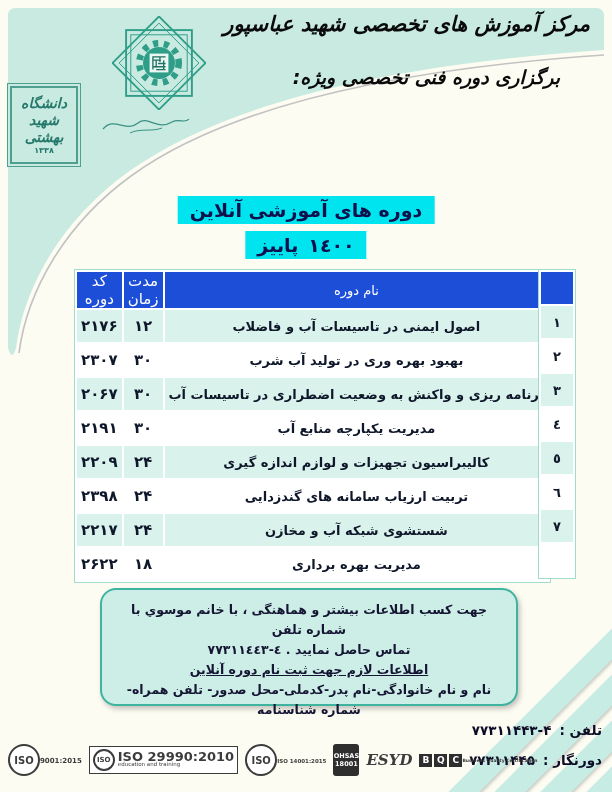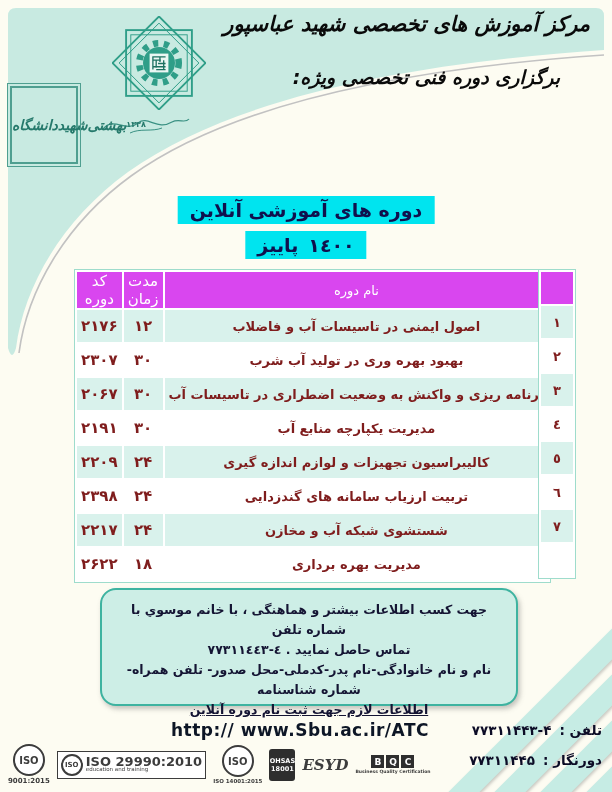--- a/index.html
+++ b/index.html
@@ -23,31 +23,31 @@
   .hl{position:absolute;left:50%;transform:translateX(-50%);background:#00e4ef;color:#10104d;
       font-weight:bold;padding:3px 12px;white-space:nowrap;}
   .hl1{top:196px;font-size:19px;direction:rtl;}
   .hl2{top:231px;font-size:19px;display:flex;gap:10px;align-items:center;}
   .num-ltr{direction:ltr;unicode-bidi:bidi-override;}
 
   
   .emblem{position:absolute;left:112px;top:16px;}
   .signature{position:absolute;left:100px;top:112px;}
   .stamp{position:absolute;left:10px;top:86px;width:64px;height:74px;border:2px solid #4f9f90;
-         outline:1px solid #4f9f90;outline-offset:2px;display:flex;
-         align-items:center;justify-content:space-between;color:#25796b;font-weight:bold;line-height:17px;
+         outline:1px solid #4f9f90;outline-offset:2px;display:flex;flex-direction:column;
+         align-items:center;justify-content:center;color:#25796b;font-weight:bold;line-height:17px;
          font-size:14px;font-style:italic;}
   .stamp .yr{font-size:8px;line-height:10px;font-style:normal;}
 
   
   table{border-collapse:separate;border-spacing:2px;background:#fff;box-shadow:0 0 0 1px #9edccc;}
   .courses{position:absolute;left:75px;top:270px;width:460px;direction:rtl;}
   .numcol{position:absolute;left:539px;top:270px;width:36px;}
-  th{background:#d946ef;color:#fff;font-weight:400;font-size:14px;height:32px;padding:0 4px;}
-  td{height:32px;text-align:center;color:#7f1d1d;font-weight:bold;padding:0 4px;
+  th{background:#1d4ed8;color:#fff;font-weight:400;font-size:14px;height:32px;padding:0 4px;}
+  td{height:32px;text-align:center;color:#0f172a;font-weight:bold;padding:0 4px;
      white-space:nowrap;overflow:hidden;}
   tbody tr:nth-child(odd) td{background:#d9f2ec;}
   tbody tr:nth-child(even) td{background:#fff;}
   .c-name{width:auto;font-size:13px;}
   .c-dur{width:52px;font-size:15px;}
   .c-code{width:62px;font-size:15px;letter-spacing:1px;}
   .numcol th{height:32px;} .numcol td{font-size:13px;}
 
   
   .infobox{position:absolute;left:100px;top:588px;width:390px;height:94px;border-radius:16px;
@@ -58,21 +58,21 @@
   .il.underline{text-decoration:underline;}
 
   
   .url{position:absolute;left:140px;top:720px;width:320px;text-align:center;font-weight:bold;
        font-size:17px;color:#0d1626;letter-spacing:.5px;z-index:3;}
   .contact{position:absolute;right:10px;top:722px;width:160px;direction:rtl;color:#0c0c26;
            font-weight:bold;font-size:13.5px;z-index:3;}
   .contact .cl{margin-bottom:14px;display:flex;gap:8px;justify-content:flex-start;}
 
   .certs{position:absolute;left:8px;top:744px;display:flex;align-items:center;gap:7px;z-index:3;color:#3c3c3c;}
-  .badge{display:flex;flex-direction:column;align-items:center;}
+  .badge{display:flex;align-items:center;}
   .iso-circ{width:28px;height:28px;border:2.5px solid #3c3c3c;border-radius:50%;display:flex;
             align-items:center;justify-content:center;font-weight:bold;font-size:10px;background:#fff;}
   .cap{font-size:7px;font-weight:bold;margin-top:1px;}
   .cap-sm{font-size:5.5px;font-weight:bold;margin-top:1px;}
   .box29990{display:flex;align-items:center;border:1px solid #3c3c3c;padding:2px 3px;gap:3px;background:#fff;}
   .iso-circ.sm{width:18px;height:18px;border-width:2px;font-size:7px;}
   .t29990 .t1{font-size:13px;font-weight:bold;line-height:9px;}
   .t29990 .t2{font-size:5.5px;line-height:7px;}
   .darkbox{width:26px;height:32px;background:#2e2e2e;color:#fff;display:flex;flex-direction:column;
            align-items:center;justify-content:center;font-size:6.5px;font-weight:bold;line-height:8px;
@@ -216,25 +216,24 @@
         </tr>
     </tbody>
   </table>
 
   <div class="infobox" dir="rtl">
     <div class="il">جهت کسب اطلاعات بیشتر و هماهنگی ، با خانم موسوي با شماره تلفن</div>
     <div class="il">
       <span>تماس حاصل نمایید .</span>
       <span class="num-ltr">٧٧٣١١٤٤٣-٤</span>
     </div>
+    <div class="il underline">اطلاعات لازم جهت ثبت نام دوره آنلاین</div>
     <div class="il">نام و نام خانوادگی-نام پدر-کدملی-محل صدور- تلفن همراه- شماره شناسنامه</div>
-    <div class="il underline">اطلاعات لازم جهت ثبت نام دوره آنلاین</div>
-  </div>
-
-  <div class="url">http:// www.Sbu.ac.ir/ATC</div>
+  </div>
+
 
   <div class="contact">
     <div class="cl">
       <span>تلفن :</span>
       <span class="num-ltr">۷۷۳۱۱۴۴۳-۴</span>
     </div>
     <div class="cl">
       <span>دورنگار :</span>
       <span class="num-ltr">۷۷۳۱۱۴۴۵</span>
     </div>

